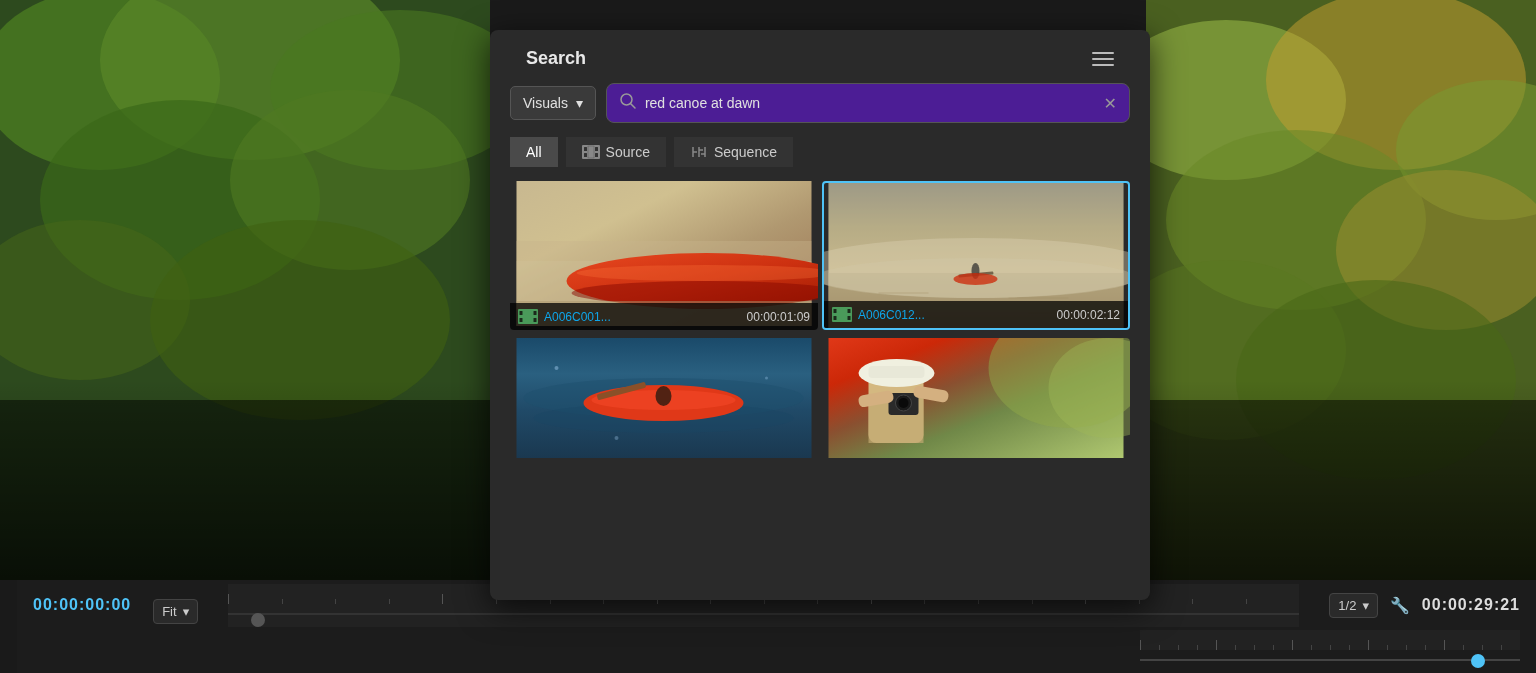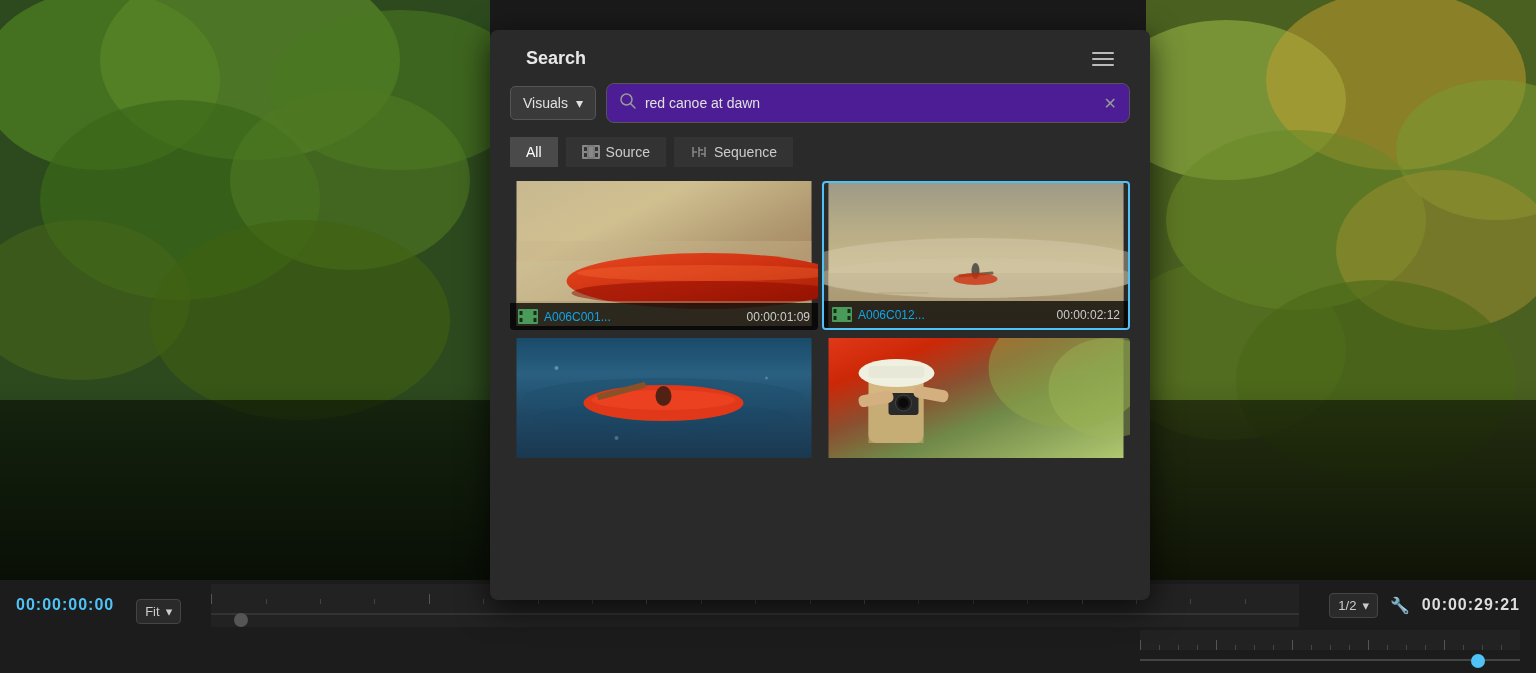--- a/index.html
+++ b/index.html
@@ -273,21 +273,21 @@
 
     .thumb-duration {
       color: #ccc;
       font-size: 12px;
       white-space: nowrap;
     }
 
     
     .bottom-timeline-area {
       position: absolute;
-      bottom: 0; left: 0; right: 0;
+      bottom: 0; left: 17px; right: 0;
       height: 93px;
       background: #1c1c1c;
     }
 
     .bottom-controls-row {
       display: flex;
       align-items: center;
       height: 50px;
       padding: 0 16px;
       gap: 10px;

